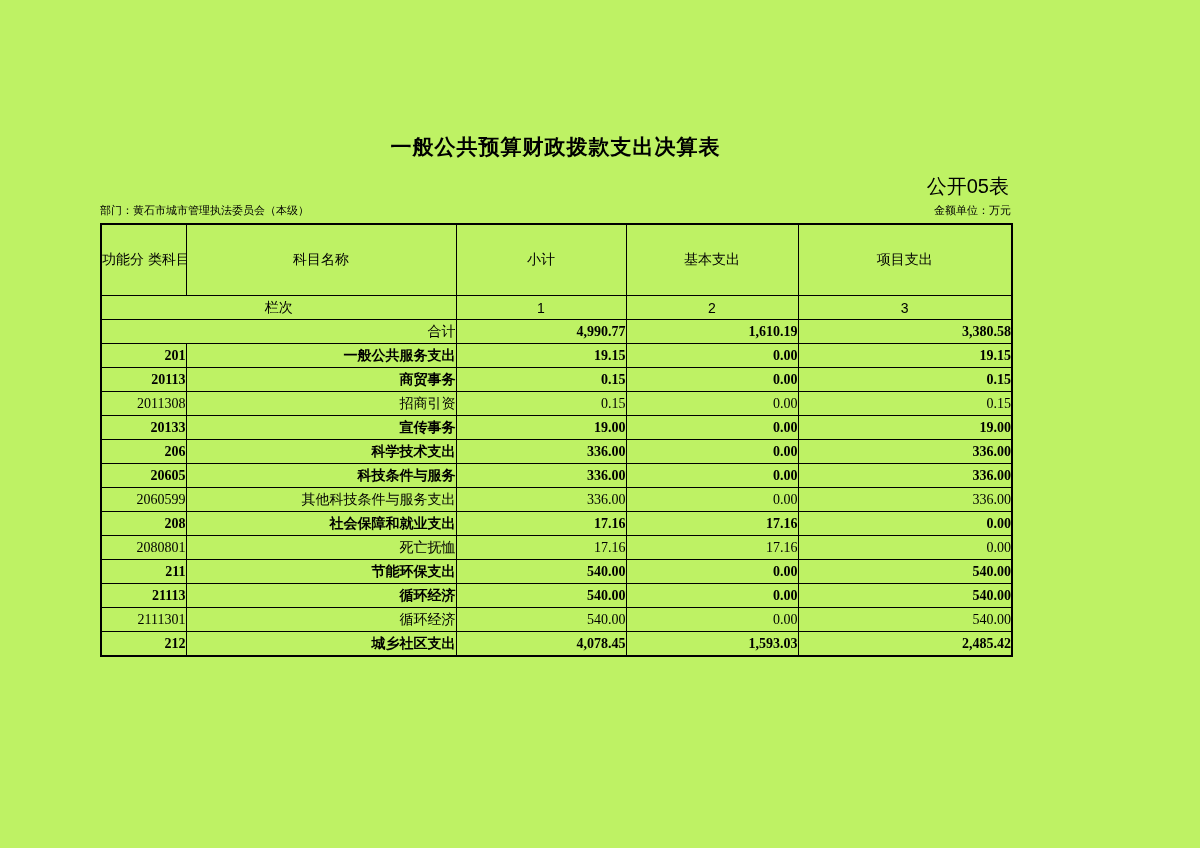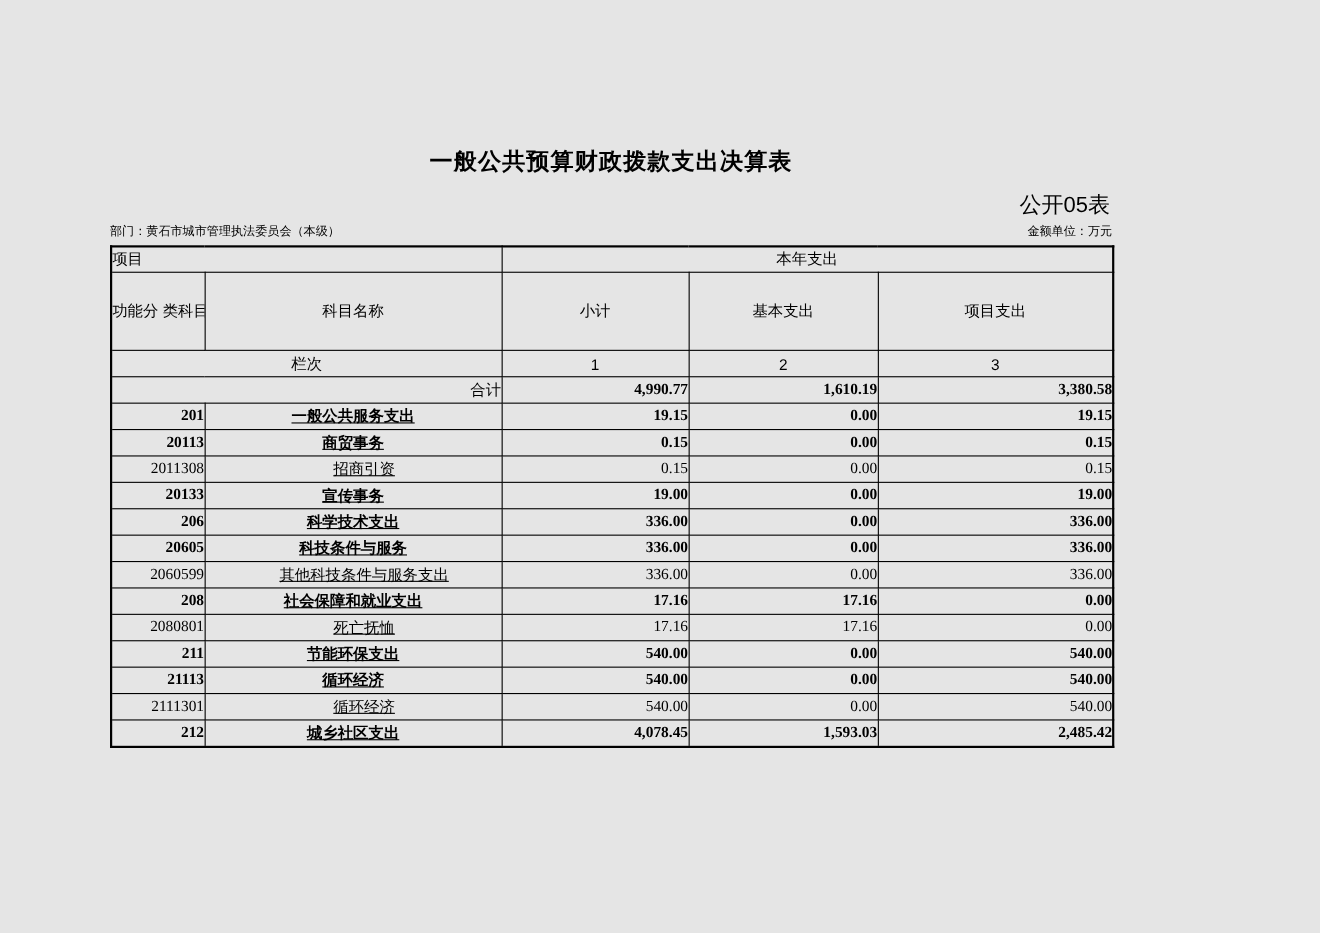--- a/index.html
+++ b/index.html
@@ -6,21 +6,21 @@
     margin: 0;
     padding: 0;
     background: #ffffff;
     font-family: "Liberation Sans", sans-serif;
     color: #000;
   }
   .page {
     position: relative;
     width: 1200px;
     height: 848px;
-    background: #e5e5e5;
+    background: #bef264;
     overflow: hidden;
   }
   .content {
     position: absolute;
     left: 100px;
     top: 0;
     width: 911px;
   }
   .doc-title {
     margin-top: 133px;
@@ -64,21 +64,21 @@
   td.h-year { text-align: center; }
   tr.h-main td { height: 70px; text-align: center; }
   td.h-code {
     white-space: pre-line;
     line-height: 1.55;
     text-align: center;
   }
   tr.h-rank td { text-align: center; }
   
   td.code { text-align: right; padding-left: 6px; font-family: "Liberation Serif", serif; }
-  td.name { text-align: center; padding-left: 8px; text-decoration: underline; }
+  td.name { text-align: right; padding-left: 8px; }
   td.num  { text-align: right; padding-right: 6px; font-family: "Liberation Serif", serif; }
   tr.bold td { font-weight: bold; }
   tr.total td.num { font-weight: bold; }
   tr.total td.code { font-family: "Liberation Sans", sans-serif; }
   tr.sub td.name { padding-left: 20px; }
 </style>
 </head>
 <body>
 
 <div class="page">
@@ -95,24 +95,20 @@
 
     <table class="budget">
       <colgroup>
         <col style="width:85px">
         <col style="width:270px">
         <col style="width:170px">
         <col style="width:172px">
         <col style="width:214px">
       </colgroup>
       <tbody>
-        <tr class="h-top">
-          <td class="h-project" colspan="2">项目</td>
-          <td class="h-year" colspan="3">本年支出</td>
-        </tr>
         <tr class="h-main">
           <td class="h-code">功能分
 类科目
 编码</td>
           <td>科目名称</td>
           <td>小计</td>
           <td>基本支出</td>
           <td>项目支出</td>
         </tr>
         <tr class="h-rank">

